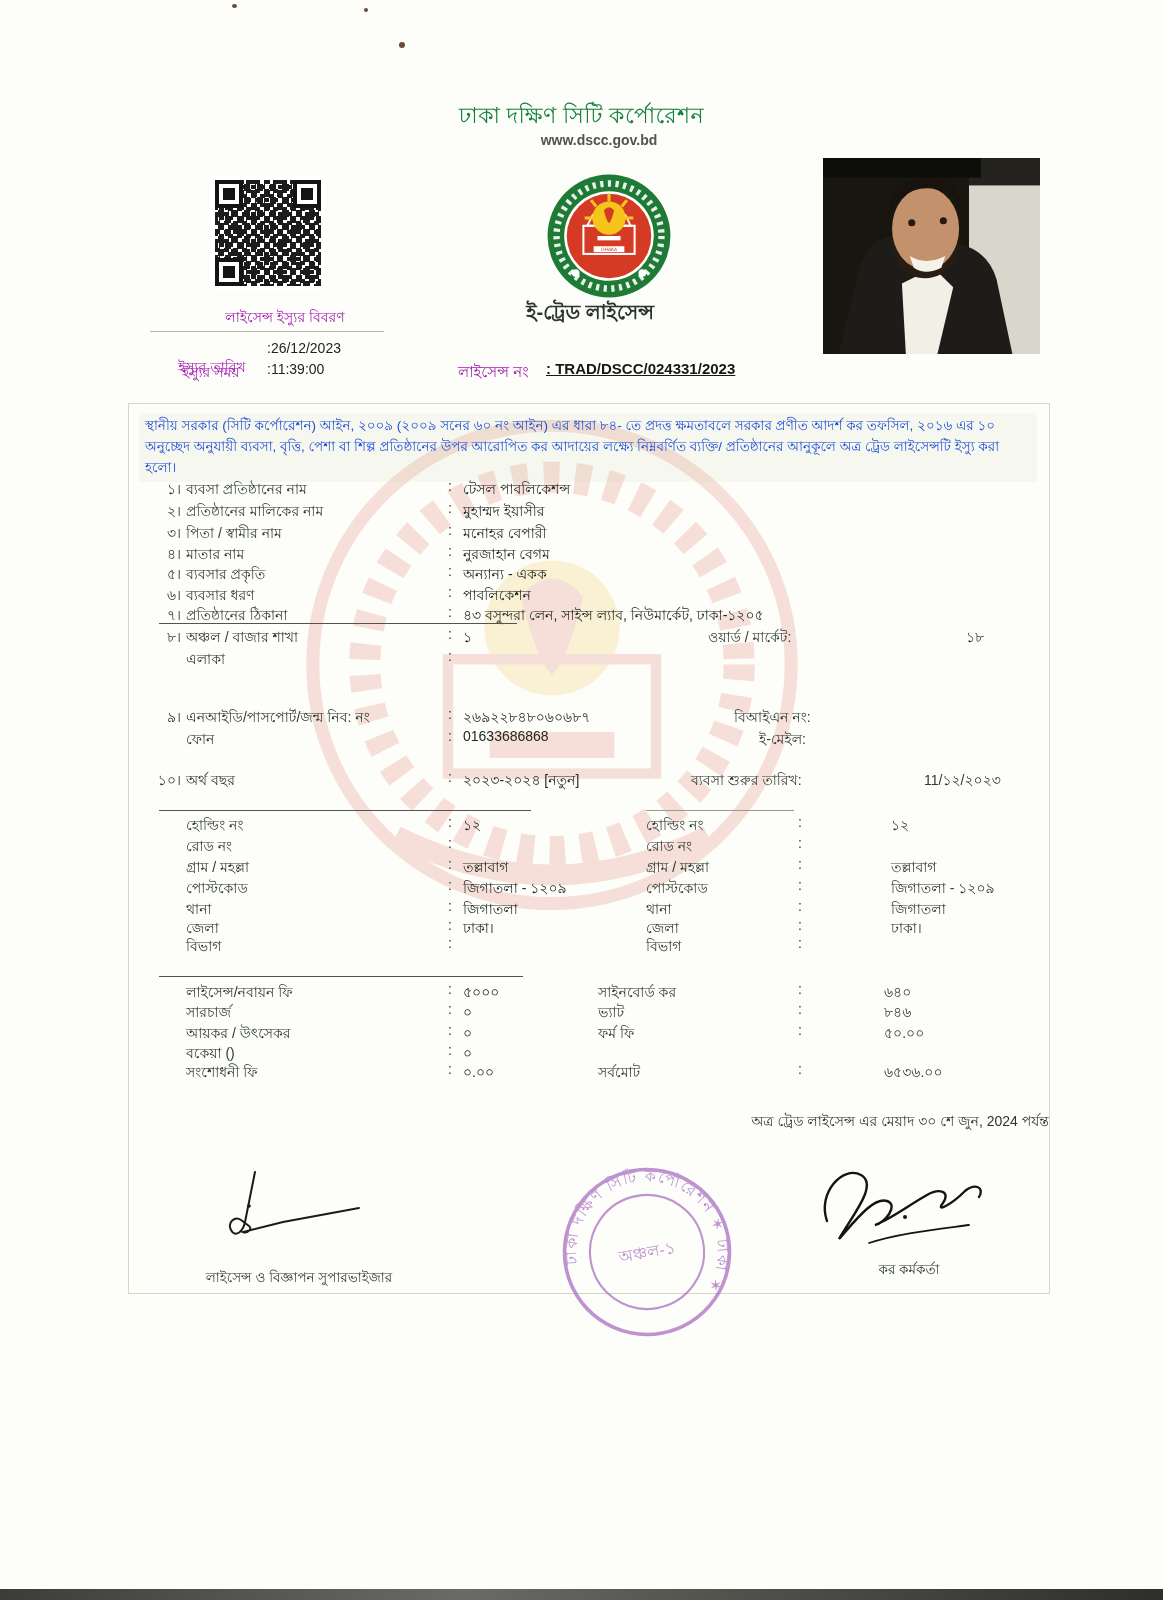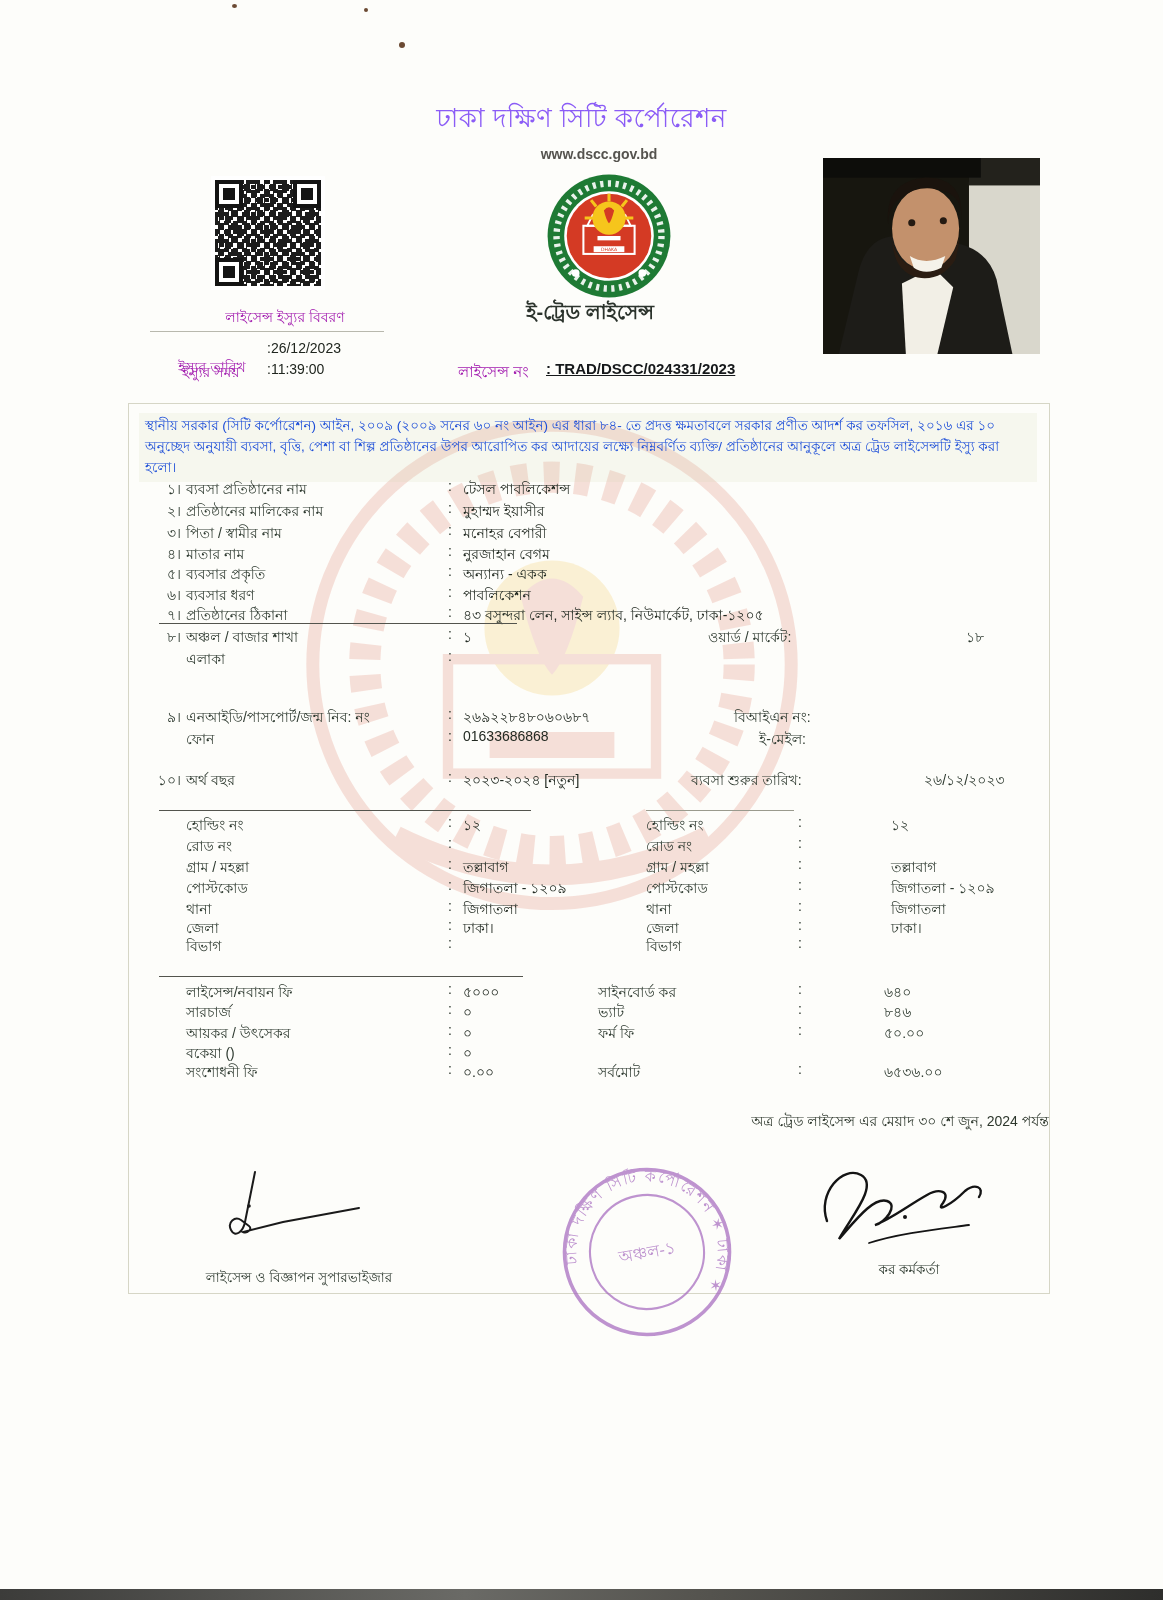--- a/index.html
+++ b/index.html
@@ -5,22 +5,22 @@
   html,body{margin:0;padding:0;}
   body{
     width:1163px;height:1600px;position:relative;overflow:hidden;
     background:#fdfdfa;
     font-family:"Liberation Sans","DejaVu Sans",sans-serif;
     color:#2e3a30;
   }
   .abs{position:absolute;}
 
   
-  .doc-title{left:0;right:0;top:98px;text-align:center;font-size:26px;color:#8b5cf6;font-weight:500;letter-spacing:.5px;}
-  .doc-site{left:0;right:0;top:146px;text-align:center;font-size:14px;color:#55534e;font-weight:bold;padding-left:35px;}
+  .doc-title{left:0;right:0;top:98px;text-align:center;font-size:22px;color:#15803d;font-weight:500;letter-spacing:.5px;font-family:Liberation Serif, serif;}
+  .doc-site{left:0;right:0;top:132px;text-align:center;font-size:14px;color:#55534e;font-weight:bold;padding-left:35px;}
 
   
   .qr{left:215px;top:180px;width:106px;height:106px;background:
       repeating-conic-gradient(#1c1c1c 0% 25%, rgba(255,255,255,0) 0% 50%) 0 0/9px 9px,
       repeating-conic-gradient(rgba(255,255,255,0) 0% 25%, #1c1c1c 0% 50%) 3px 4px/13px 13px,#fff;
       outline:4px solid #fff;}
   .finder{position:absolute;width:20px;height:20px;background:#fff;border:4px solid #141414;}
   .finder::after{content:'';position:absolute;inset:4px;background:#141414;}
   .finder.tl{left:0;top:0}.finder.tr{right:0;top:0}.finder.bl{left:0;bottom:0}
 
@@ -209,21 +209,21 @@
     <span class="val">01633686868</span>
     <span class="l-email">ই-মেইল:</span>
   </div>
 
   <div class="frow" style="top:365px">
     <span class="num">১০।</span>
     <span class="lab">অর্থ বছর</span>
     <span class="col">:</span>
     <span class="val">২০২৩-২০২৪ [নতুন]</span>
     <span class="l-start">ব্যবসা শুরুর তারিখ:</span>
-    <span class="v-start">২৬/১২/২০২৩</span>
+    <span class="v-start">11/১২/২০২৩</span>
   </div>
 
   <div class="uline" style="left:30px;top:406px;width:372px;"></div>
   <div class="uline light" style="left:517px;top:406px;width:148px;"></div>
 
   <div class="frow" style="top:410px">
       <span class="lab">হোল্ডিং নং</span>
       <span class="col">:</span>
       <span class="val">১২</span>
       <span class="l-r">হোল্ডিং নং</span>

